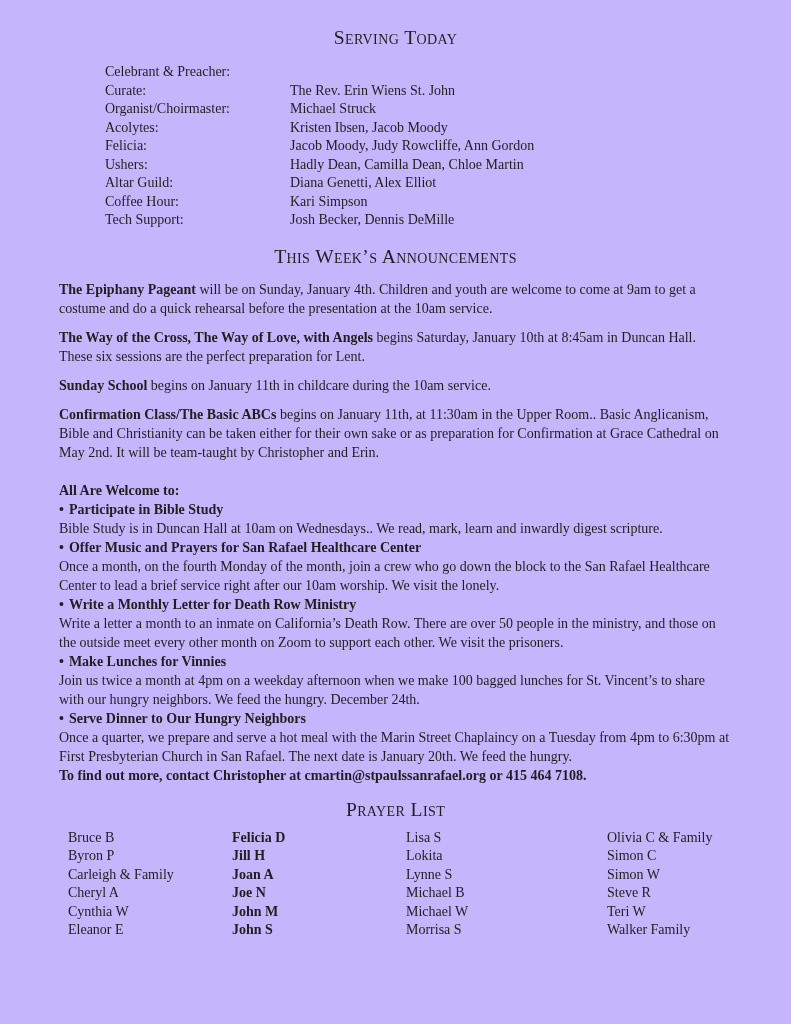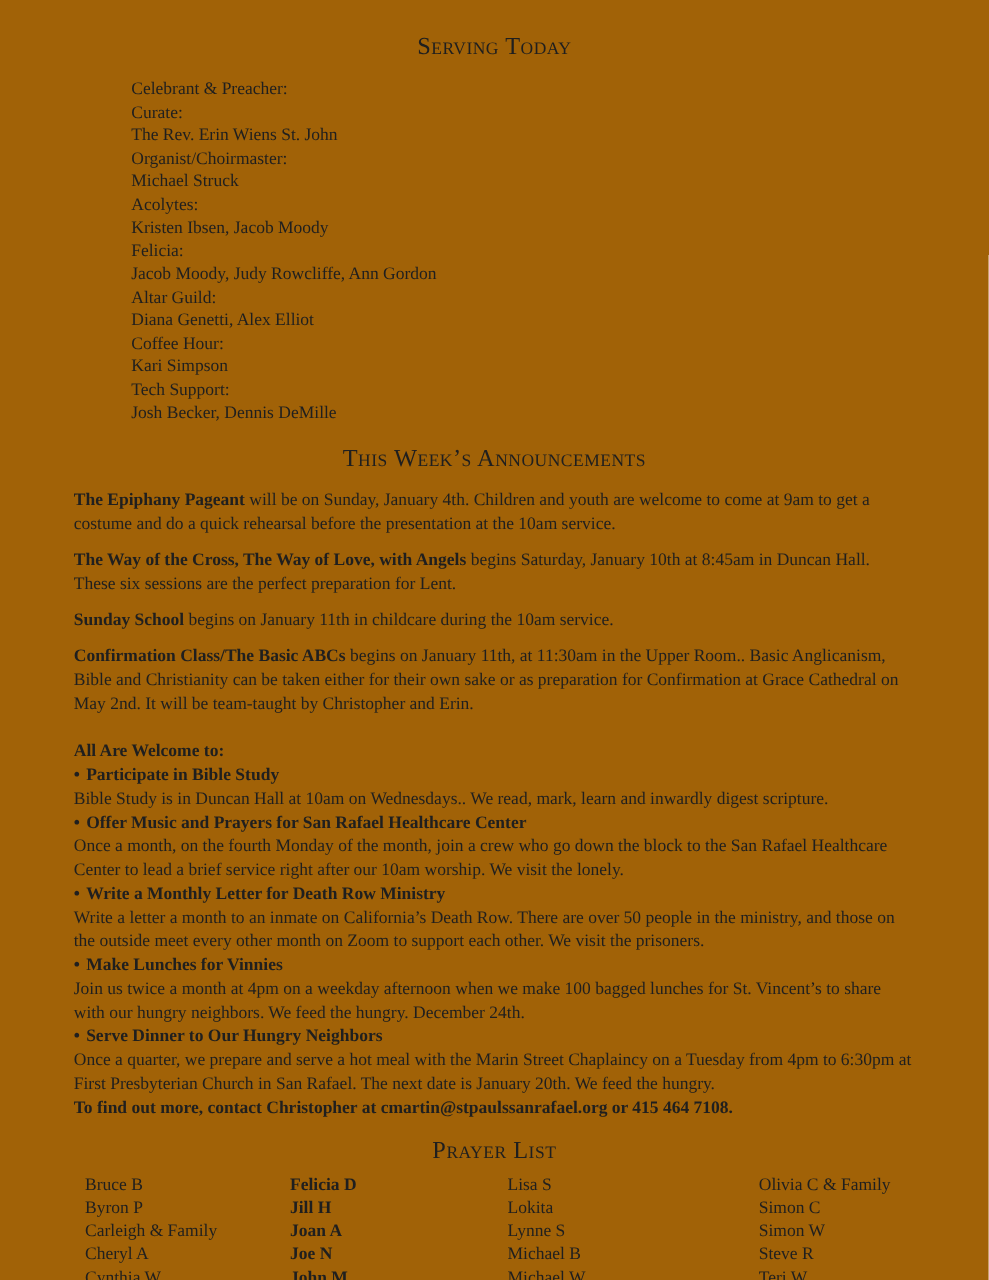--- a/index.html
+++ b/index.html
@@ -2,41 +2,41 @@
 <html><head>
 <meta charset="utf-8">
 <style>
   html, body { margin: 0; padding: 0; background: #ffffff; }
   .page {
     position: relative;
     width: 791px;
     height: 1024px;
     box-sizing: border-box;
     padding: 27px 59px 0 59px;
-    background: #a16207;
+    background: #c4b5fd;
     font-family: "Liberation Serif", serif;
     font-size: 14px;
     line-height: 19px;
     color: #1f1f1f;
     overflow: hidden;
   }
   .heading {
     text-align: center;
     font-variant: small-caps;
     font-size: 19.5px;
     line-height: 21px;
     letter-spacing: 0.4px;
     font-weight: normal;
   }
   
   .serving-table {
     margin: 15px 0 0 46px;
     line-height: 18.5px;
   }
-  .srow { display: flex; flex-direction: column; }
+  .srow { display: flex; }
   .slabel { width: 185px; flex: none; }
   .svalue { flex: 1; }
   
   .h2 { margin-top: 16px; }
   .para { margin: 10px 0 0 0; }
   .h2 + .para { margin-top: 13px; }
   .para b, .bold { font-weight: bold; }
   .welcome { margin-top: 19px; }
   .bold-line { font-weight: bold; }
   .bullet-line { font-weight: bold; }
@@ -73,20 +73,24 @@
       <span class="slabel">Organist/Choirmaster:</span>
       <span class="svalue">Michael Struck</span>
     </div>
     <div class="srow">
       <span class="slabel">Acolytes:</span>
       <span class="svalue">Kristen Ibsen, Jacob Moody</span>
     </div>
     <div class="srow">
       <span class="slabel">Felicia:</span>
       <span class="svalue">Jacob Moody, Judy Rowcliffe, Ann Gordon</span>
+    </div>
+    <div class="srow">
+      <span class="slabel">Ushers:</span>
+      <span class="svalue">Hadly Dean, Camilla Dean, Chloe Martin</span>
     </div>
     <div class="srow">
       <span class="slabel">Altar Guild:</span>
       <span class="svalue">Diana Genetti, Alex Elliot</span>
     </div>
     <div class="srow">
       <span class="slabel">Coffee Hour:</span>
       <span class="svalue">Kari Simpson</span>
     </div>
     <div class="srow">

